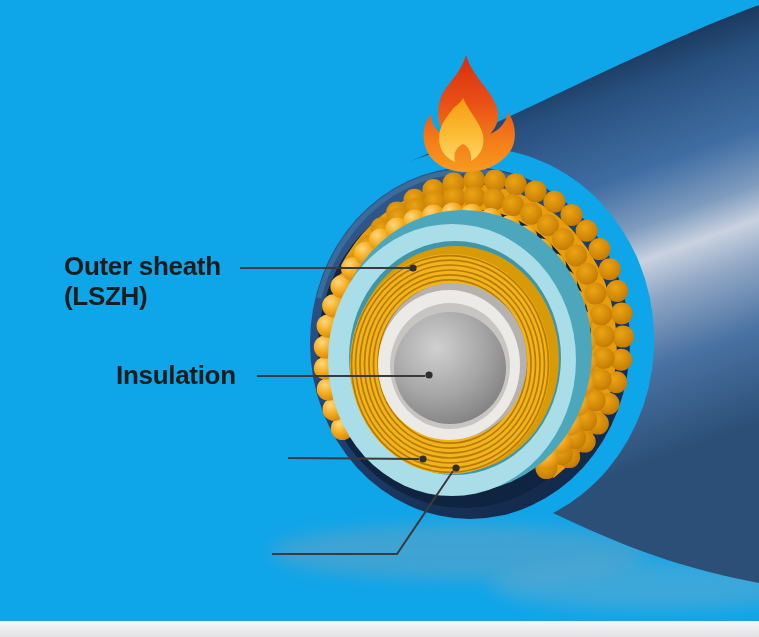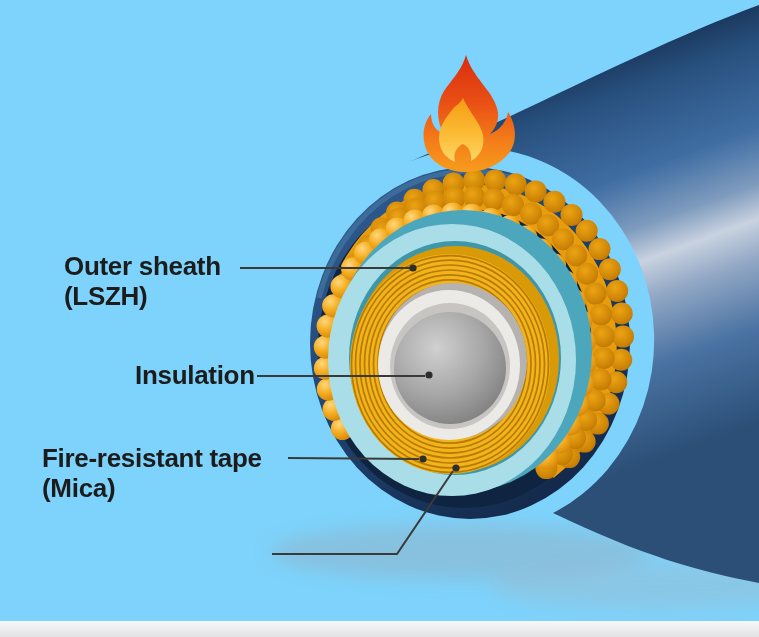--- a/index.html
+++ b/index.html
@@ -1,34 +1,34 @@
 <!DOCTYPE html>
 <html><head>
 <meta charset="utf-8">
 <style>
   html,body{margin:0;padding:0;background:#fff;}
   #canvas{
     position:relative;
     width:759px;height:637px;
-    background:#7dd3fc;
+    background:#0ea5e9;
     overflow:hidden;
     font-family:"Liberation Sans",sans-serif;
   }
   #art{position:absolute;left:0;top:0;}
   .label{
     position:absolute;
     font-weight:700;
     font-size:26px;
     line-height:1.16;
     letter-spacing:-0.3px;
     color:#1c1c1c;
     white-space:nowrap;
   }
   #lab-outer{left:64px;top:251px;}
-  #lab-ins{left:116px;top:360px;margin-left:19px;}
+  #lab-ins{left:116px;top:360px;}
   #lab-fire{left:42px;top:443px;}
   #lab-con{left:128px;top:538px;}
 </style>
 </head>
 <body>
 
 <div id="canvas">
 
   <svg id="art" width="759" height="637" viewBox="0 0 759 637">
     <defs>
@@ -249,18 +249,14 @@
     </g>
   </svg>
 
   <div class="label" id="lab-outer">
     <div>Outer sheath</div>
     <div>(LSZH)</div>
   </div>
   <div class="label" id="lab-ins">
     <div>Insulation</div>
   </div>
-  <div class="label" id="lab-fire">
-    <div>Fire-resistant tape</div>
-    <div>(Mica)</div>
-  </div>
 
 </div>
 
 </body></html>

